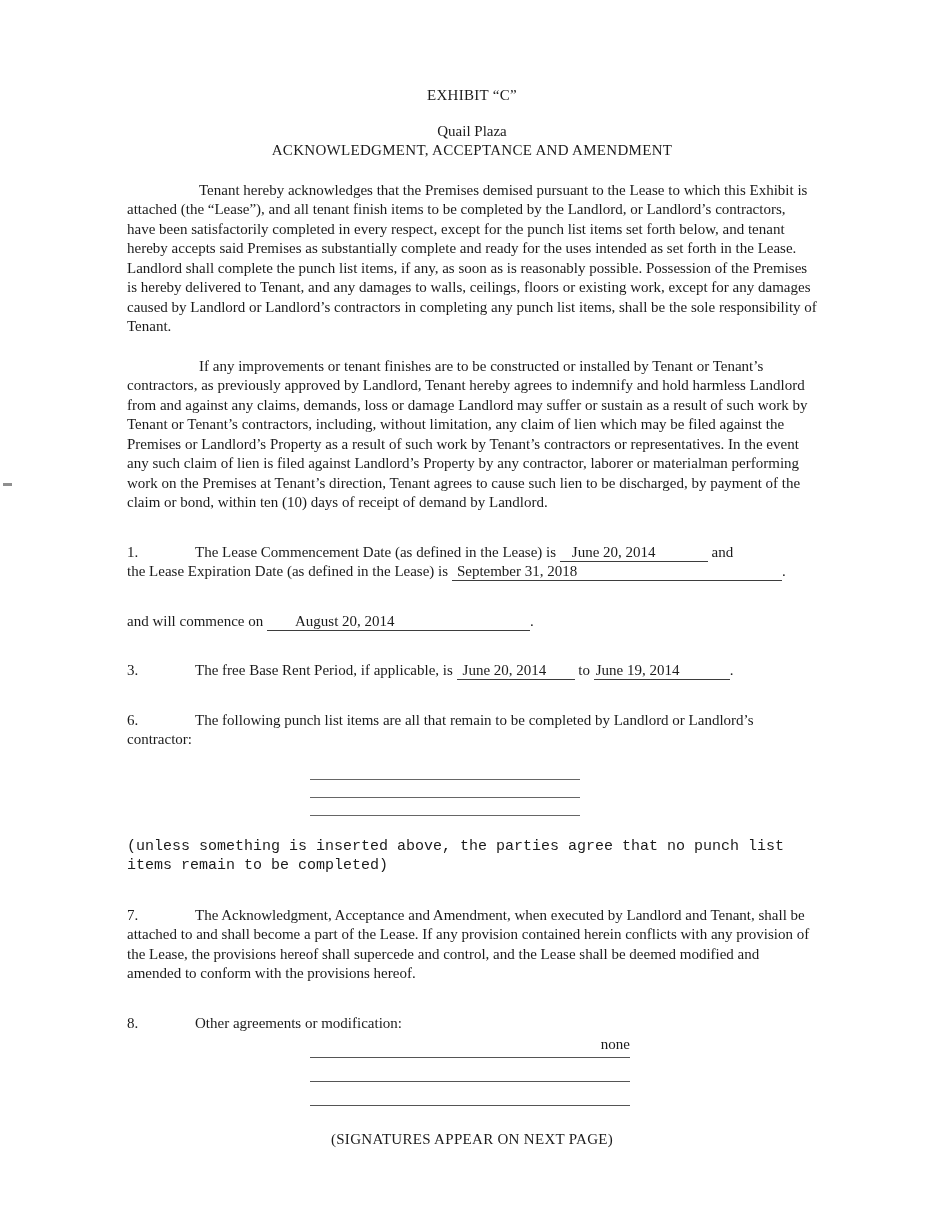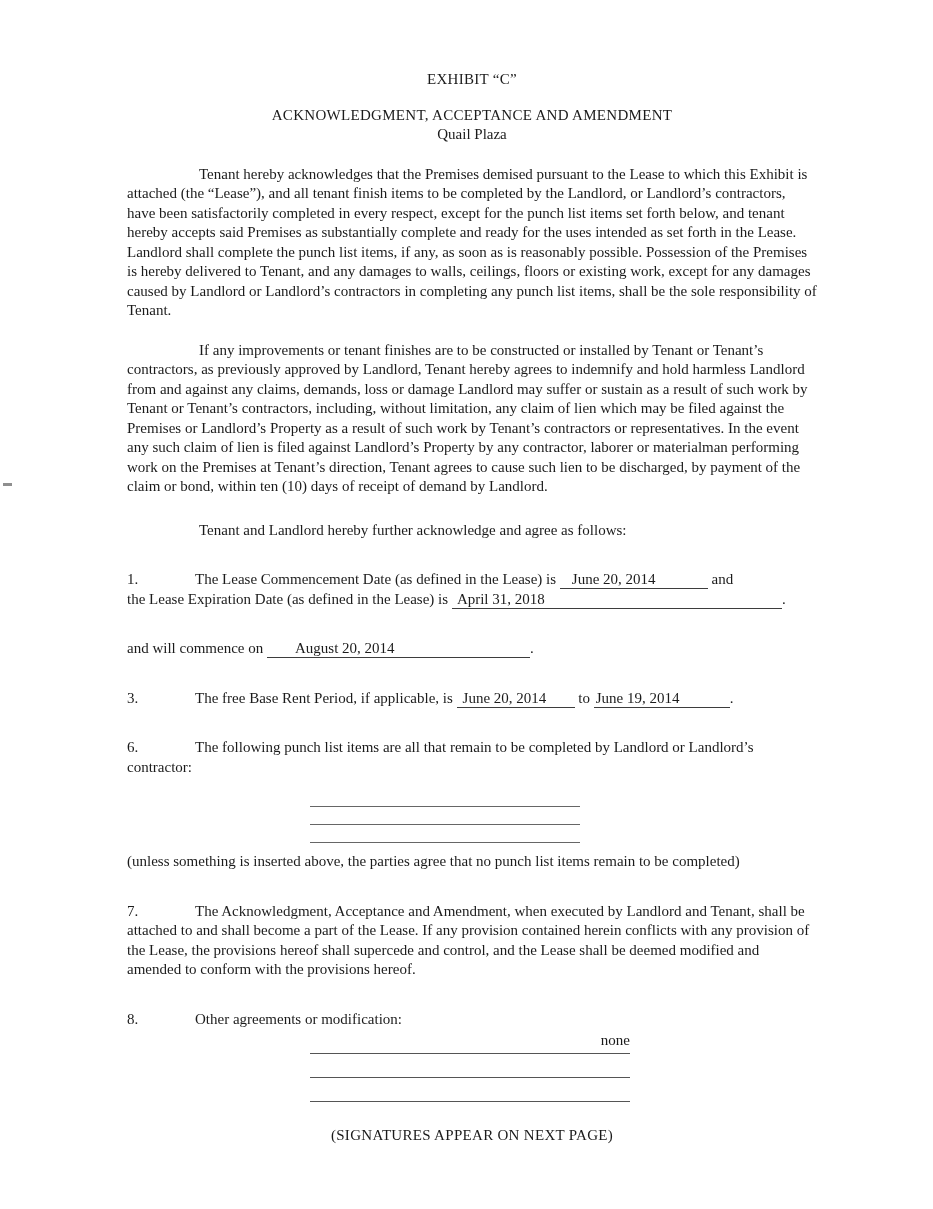--- a/index.html
+++ b/index.html
@@ -9,21 +9,21 @@
     background:#ffffff;
     overflow:hidden;
     font-family:"Liberation Serif","DejaVu Serif",serif;
     font-size:15px;
     line-height:19.5px;
     color:#1b1b1b;
     box-sizing:border-box;
   }
   .content {
     position:absolute;
-    left:127px; top:70px;
+    left:127px; top:86px;
     width:690px;
   }
   .center { text-align:center; }
   .heading { letter-spacing:0.3px; }
   .title-block { margin-top:16px; }
   .para { margin-top:20px; text-indent:72px; text-align:left; }
   .intro { margin-top:24px; text-indent:72px; }
   .item { margin-top:30px; }
   .num { display:inline-block; width:68px; }
   .u {
@@ -40,21 +40,21 @@
   .u-free1   { min-width:118px; padding-left:6px;  box-sizing:border-box; }
   .u-free2   { min-width:136px; padding-left:2px;  box-sizing:border-box; }
   .u-occupy  { min-width:276px; padding-left:14px; box-sizing:border-box; }
   .punch-lines { margin-top:14px; }
   .blank-line {
     width:270px; height:15px;
     margin-left:183px;
     border-bottom:1.8px solid #666;
   }
   .blank-line + .blank-line { margin-top:2px; }
-  .note { margin-top:9px; }
+  .note { margin-top:21px;font-family:Liberation Mono, monospace; }
   .note-indent { margin-left:28px; }
   .mod-lines { margin-top:2px; }
   .mod-line {
     width:320px; height:22px;
     margin-left:183px;
     border-bottom:1.8px solid #555;
     text-align:right;
   }
   .mod-line + .mod-line { margin-top:1px; }
   .footer { margin-top:24px; text-align:center; letter-spacing:0.3px; }
@@ -67,36 +67,35 @@
 <body>
 
 <div class="page">
   <div class="artifact-dash"></div>
 
   <div class="content">
 
     <div class="center heading">EXHIBIT “C”</div>
 
     <div class="title-block">
+      <div class="center">Quail Plaza</div>
       <div class="center heading">ACKNOWLEDGMENT, ACCEPTANCE AND AMENDMENT</div>
-      <div class="center">Quail Plaza</div>
     </div>
 
     <div class="para">Tenant hereby acknowledges that the Premises demised pursuant to the Lease to which this Exhibit is attached (the “Lease”), and all tenant finish items to be completed by the Landlord, or Landlord’s contractors, have been satisfactorily completed in every respect, except for the punch list items set forth below, and tenant hereby accepts said Premises as substantially complete and ready for the uses intended as set forth in the Lease.  Landlord shall complete the punch list items, if any, as soon as is reasonably possible.  Possession of the Premises is hereby delivered to Tenant, and any damages to walls, ceilings, floors or existing work, except for any damages caused by Landlord or Landlord’s contractors in completing any punch list items, shall be the sole responsibility of Tenant.</div>
 
     <div class="para">If any improvements or tenant finishes are to be constructed or installed by Tenant or Tenant’s contractors, as previously approved by Landlord, Tenant hereby agrees to indemnify and hold harmless Landlord from and against any claims, demands, loss or damage Landlord may suffer or sustain as a result of such work by Tenant or Tenant’s contractors, including, without limitation, any claim of lien which may be filed against the Premises or Landlord’s Property as a result of such work by Tenant’s contractors or representatives.  In the event any such claim of lien is filed against Landlord’s Property by any contractor, laborer or materialman performing work on the Premises at Tenant’s direction, Tenant agrees to cause such lien to be discharged, by payment of the claim or bond, within ten (10) days of receipt of demand by Landlord.</div>
 
-    <div class="intro">Tenant and Landlord hereby further acknowledge and agree as follows:</div>
 
     <div class="item">
       <div><span class="num">1.</span><span>The Lease Commencement Date (as defined in the Lease) is</span>
         <span class="u u-date1">June 20, 2014</span>
         <span>and</span></div>
       <div><span>the Lease Expiration Date (as defined in the Lease) is</span>
-        <span class="u u-date2">April 31, 2018</span><span>.</span></div>
+        <span class="u u-date2">September 31, 2018</span><span>.</span></div>
     </div>
 
     <div class="item">
       <div><span>and will commence on</span>
         <span class="u u-comm">August 20, 2014</span><span>.</span></div>
     </div>
 
     <div class="item"><span class="num">3.</span><span>The free Base Rent Period, if applicable, is</span>
       <span class="u u-free1">June 20, 2014</span>
       <span>to</span>

